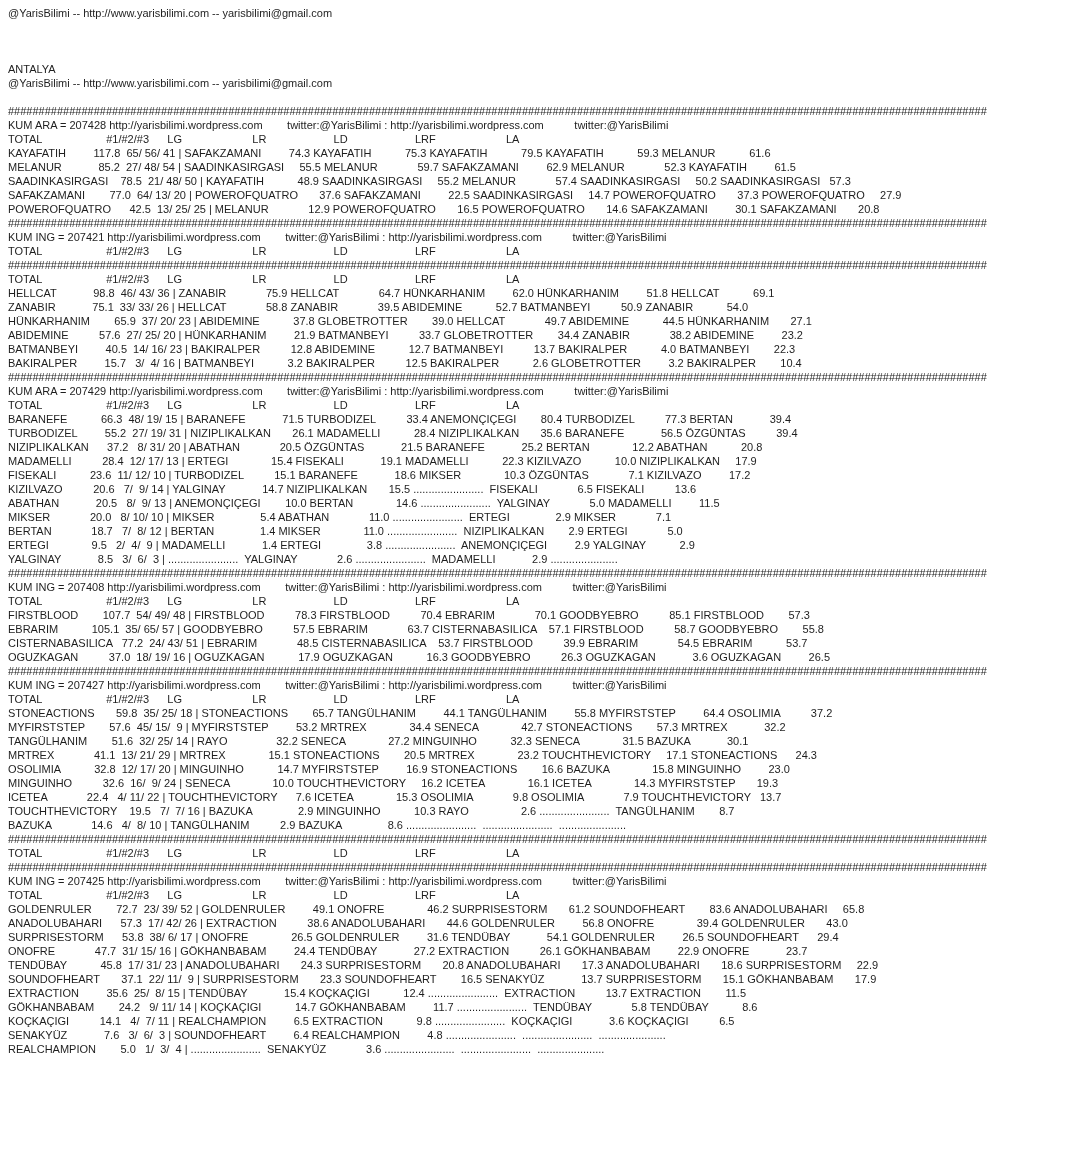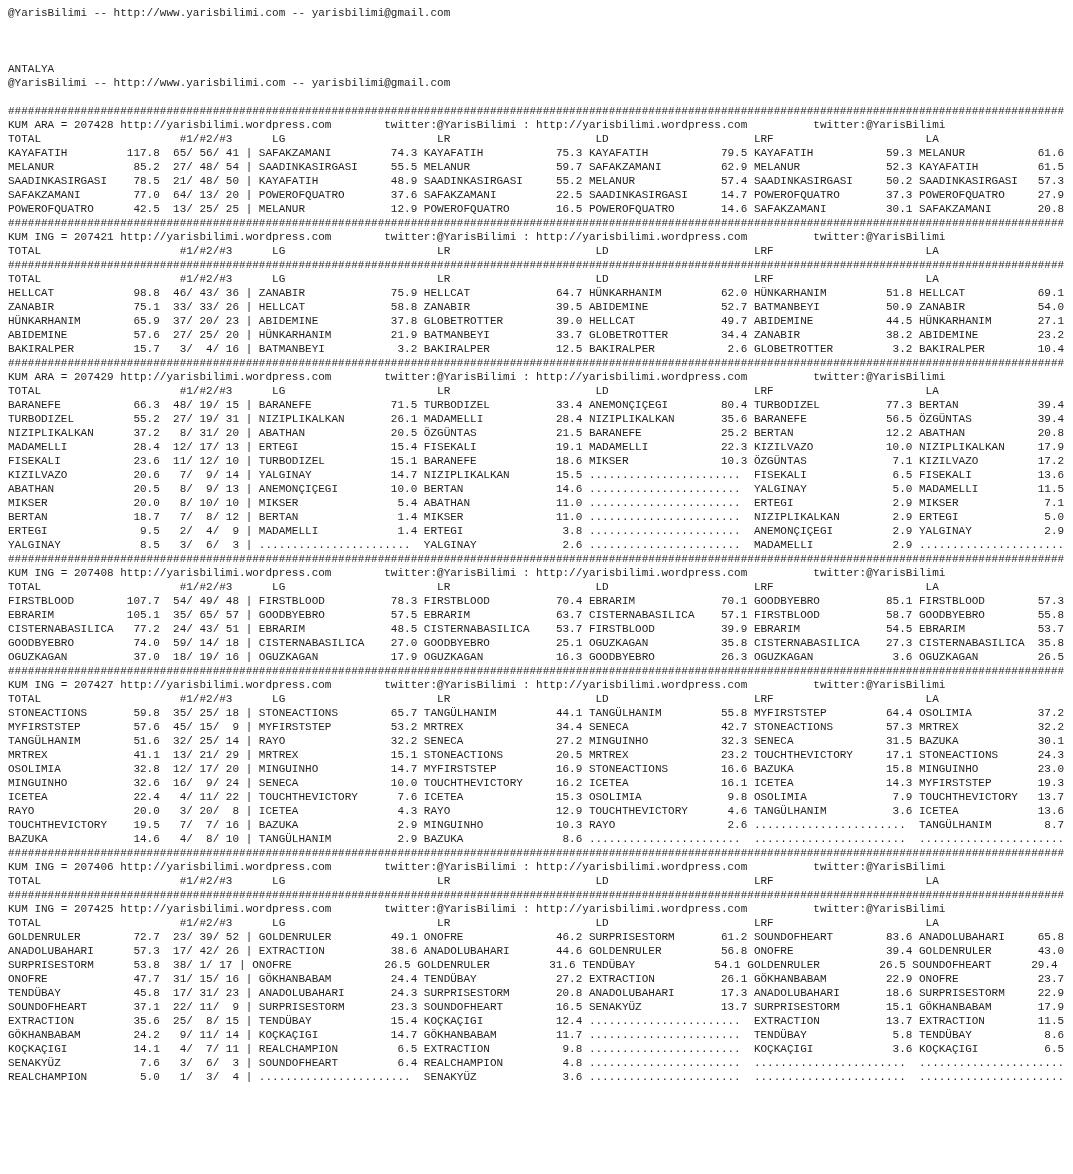--- a/index.html
+++ b/index.html
@@ -5,21 +5,21 @@
   html, body { margin: 0; padding: 0; background: #ffffff; }
   .doc {
     width: 1073px;
     height: 1174px;
     box-sizing: border-box;
     padding: 6px 0 0 8px;
     overflow: hidden;
     background: #ffffff;
   }
   .report {
-    font-family: Liberation Mono, monospace;
+    font-family: Liberation Sans, sans-serif;
     font-size: 11px;
     line-height: 14px;
     color: #1e1e1e;
   }
   .line {
     height: 14px;
     white-space: pre;
   }
 </style>
 </head>
@@ -44,20 +44,21 @@
       <div class="line">POWEROFQUATRO      42.5  13/ 25/ 25 | MELANUR             12.9 POWEROFQUATRO       16.5 POWEROFQUATRO       14.6 SAFAKZAMANI         30.1 SAFAKZAMANI       20.8</div>
       <div class="line">################################################################################################################################################################</div>
       <div class="line">KUM ING = 207421 http://yarisbilimi.wordpress.com        twitter:@YarisBilimi : http://yarisbilimi.wordpress.com          twitter:@YarisBilimi</div>
       <div class="line">TOTAL                     #1/#2/#3      LG                       LR                      LD                      LRF                       LA</div>
       <div class="line">################################################################################################################################################################</div>
       <div class="line">TOTAL                     #1/#2/#3      LG                       LR                      LD                      LRF                       LA</div>
       <div class="line">HELLCAT            98.8  46/ 43/ 36 | ZANABIR             75.9 HELLCAT             64.7 HÜNKARHANIM         62.0 HÜNKARHANIM         51.8 HELLCAT           69.1</div>
       <div class="line">ZANABIR            75.1  33/ 33/ 26 | HELLCAT             58.8 ZANABIR             39.5 ABIDEMINE           52.7 BATMANBEYI          50.9 ZANABIR           54.0</div>
       <div class="line">HÜNKARHANIM        65.9  37/ 20/ 23 | ABIDEMINE           37.8 GLOBETROTTER        39.0 HELLCAT             49.7 ABIDEMINE           44.5 HÜNKARHANIM       27.1</div>
       <div class="line">ABIDEMINE          57.6  27/ 25/ 20 | HÜNKARHANIM         21.9 BATMANBEYI          33.7 GLOBETROTTER        34.4 ZANABIR             38.2 ABIDEMINE         23.2</div>
+      <div class="line">BATMANBEYI         40.5  14/ 16/ 23 | BAKIRALPER          12.8 ABIDEMINE           12.7 BATMANBEYI          13.7 BAKIRALPER           4.0 BATMANBEYI        22.3</div>
       <div class="line">BAKIRALPER         15.7   3/  4/ 16 | BATMANBEYI           3.2 BAKIRALPER          12.5 BAKIRALPER           2.6 GLOBETROTTER         3.2 BAKIRALPER        10.4</div>
       <div class="line">################################################################################################################################################################</div>
       <div class="line">KUM ARA = 207429 http://yarisbilimi.wordpress.com        twitter:@YarisBilimi : http://yarisbilimi.wordpress.com          twitter:@YarisBilimi</div>
       <div class="line">TOTAL                     #1/#2/#3      LG                       LR                      LD                      LRF                       LA</div>
       <div class="line">BARANEFE           66.3  48/ 19/ 15 | BARANEFE            71.5 TURBODIZEL          33.4 ANEMONÇIÇEGI        80.4 TURBODIZEL          77.3 BERTAN            39.4</div>
       <div class="line">TURBODIZEL         55.2  27/ 19/ 31 | NIZIPLIKALKAN       26.1 MADAMELLI           28.4 NIZIPLIKALKAN       35.6 BARANEFE            56.5 ÖZGÜNTAS          39.4</div>
       <div class="line">NIZIPLIKALKAN      37.2   8/ 31/ 20 | ABATHAN             20.5 ÖZGÜNTAS            21.5 BARANEFE            25.2 BERTAN              12.2 ABATHAN           20.8</div>
       <div class="line">MADAMELLI          28.4  12/ 17/ 13 | ERTEGI              15.4 FISEKALI            19.1 MADAMELLI           22.3 KIZILVAZO           10.0 NIZIPLIKALKAN     17.9</div>
       <div class="line">FISEKALI           23.6  11/ 12/ 10 | TURBODIZEL          15.1 BARANEFE            18.6 MIKSER              10.3 ÖZGÜNTAS             7.1 KIZILVAZO         17.2</div>
       <div class="line">KIZILVAZO          20.6   7/  9/ 14 | YALGINAY            14.7 NIZIPLIKALKAN       15.5 .......................  FISEKALI             6.5 FISEKALI          13.6</div>
@@ -65,44 +66,41 @@
       <div class="line">MIKSER             20.0   8/ 10/ 10 | MIKSER               5.4 ABATHAN             11.0 .......................  ERTEGI               2.9 MIKSER             7.1</div>
       <div class="line">BERTAN             18.7   7/  8/ 12 | BERTAN               1.4 MIKSER              11.0 .......................  NIZIPLIKALKAN        2.9 ERTEGI             5.0</div>
       <div class="line">ERTEGI              9.5   2/  4/  9 | MADAMELLI            1.4 ERTEGI               3.8 .......................  ANEMONÇIÇEGI         2.9 YALGINAY           2.9</div>
       <div class="line">YALGINAY            8.5   3/  6/  3 | .......................  YALGINAY             2.6 .......................  MADAMELLI            2.9 ......................</div>
       <div class="line">################################################################################################################################################################</div>
       <div class="line">KUM ING = 207408 http://yarisbilimi.wordpress.com        twitter:@YarisBilimi : http://yarisbilimi.wordpress.com          twitter:@YarisBilimi</div>
       <div class="line">TOTAL                     #1/#2/#3      LG                       LR                      LD                      LRF                       LA</div>
       <div class="line">FIRSTBLOOD        107.7  54/ 49/ 48 | FIRSTBLOOD          78.3 FIRSTBLOOD          70.4 EBRARIM             70.1 GOODBYEBRO          85.1 FIRSTBLOOD        57.3</div>
       <div class="line">EBRARIM           105.1  35/ 65/ 57 | GOODBYEBRO          57.5 EBRARIM             63.7 CISTERNABASILICA    57.1 FIRSTBLOOD          58.7 GOODBYEBRO        55.8</div>
       <div class="line">CISTERNABASILICA   77.2  24/ 43/ 51 | EBRARIM             48.5 CISTERNABASILICA    53.7 FIRSTBLOOD          39.9 EBRARIM             54.5 EBRARIM           53.7</div>
-      <div class="line">GOODBYEBRO         74.0  59/ 14/ 18 | CISTERNABASILICA    27.0 GOODBYEBRO          25.1 OGUZKAGAN           35.8 CISTERNABASILICA    27.3 CISTERNABASILICA  35.8</div>
       <div class="line">OGUZKAGAN          37.0  18/ 19/ 16 | OGUZKAGAN           17.9 OGUZKAGAN           16.3 GOODBYEBRO          26.3 OGUZKAGAN            3.6 OGUZKAGAN         26.5</div>
       <div class="line">################################################################################################################################################################</div>
       <div class="line">KUM ING = 207427 http://yarisbilimi.wordpress.com        twitter:@YarisBilimi : http://yarisbilimi.wordpress.com          twitter:@YarisBilimi</div>
       <div class="line">TOTAL                     #1/#2/#3      LG                       LR                      LD                      LRF                       LA</div>
       <div class="line">STONEACTIONS       59.8  35/ 25/ 18 | STONEACTIONS        65.7 TANGÜLHANIM         44.1 TANGÜLHANIM         55.8 MYFIRSTSTEP         64.4 OSOLIMIA          37.2</div>
       <div class="line">MYFIRSTSTEP        57.6  45/ 15/  9 | MYFIRSTSTEP         53.2 MRTREX              34.4 SENECA              42.7 STONEACTIONS        57.3 MRTREX            32.2</div>
       <div class="line">TANGÜLHANIM        51.6  32/ 25/ 14 | RAYO                32.2 SENECA              27.2 MINGUINHO           32.3 SENECA              31.5 BAZUKA            30.1</div>
       <div class="line">MRTREX             41.1  13/ 21/ 29 | MRTREX              15.1 STONEACTIONS        20.5 MRTREX              23.2 TOUCHTHEVICTORY     17.1 STONEACTIONS      24.3</div>
       <div class="line">OSOLIMIA           32.8  12/ 17/ 20 | MINGUINHO           14.7 MYFIRSTSTEP         16.9 STONEACTIONS        16.6 BAZUKA              15.8 MINGUINHO         23.0</div>
       <div class="line">MINGUINHO          32.6  16/  9/ 24 | SENECA              10.0 TOUCHTHEVICTORY     16.2 ICETEA              16.1 ICETEA              14.3 MYFIRSTSTEP       19.3</div>
       <div class="line">ICETEA             22.4   4/ 11/ 22 | TOUCHTHEVICTORY      7.6 ICETEA              15.3 OSOLIMIA             9.8 OSOLIMIA             7.9 TOUCHTHEVICTORY   13.7</div>
-      <div class="line">RAYO               20.0   3/ 20/  8 | ICETEA               4.3 RAYO                12.9 TOUCHTHEVICTORY      4.6 TANGÜLHANIM          3.6 ICETEA            13.6</div>
       <div class="line">TOUCHTHEVICTORY    19.5   7/  7/ 16 | BAZUKA               2.9 MINGUINHO           10.3 RAYO                 2.6 .......................  TANGÜLHANIM        8.7</div>
       <div class="line">BAZUKA             14.6   4/  8/ 10 | TANGÜLHANIM          2.9 BAZUKA               8.6 .......................  .......................  ......................</div>
       <div class="line">################################################################################################################################################################</div>
-      <div class="line">KUM ING = 207406 http://yarisbilimi.wordpress.com        twitter:@YarisBilimi : http://yarisbilimi.wordpress.com          twitter:@YarisBilimi</div>
       <div class="line">TOTAL                     #1/#2/#3      LG                       LR                      LD                      LRF                       LA</div>
       <div class="line">################################################################################################################################################################</div>
       <div class="line">KUM ING = 207425 http://yarisbilimi.wordpress.com        twitter:@YarisBilimi : http://yarisbilimi.wordpress.com          twitter:@YarisBilimi</div>
       <div class="line">TOTAL                     #1/#2/#3      LG                       LR                      LD                      LRF                       LA</div>
       <div class="line">GOLDENRULER        72.7  23/ 39/ 52 | GOLDENRULER         49.1 ONOFRE              46.2 SURPRISESTORM       61.2 SOUNDOFHEART        83.6 ANADOLUBAHARI     65.8</div>
       <div class="line">ANADOLUBAHARI      57.3  17/ 42/ 26 | EXTRACTION          38.6 ANADOLUBAHARI       44.6 GOLDENRULER         56.8 ONOFRE              39.4 GOLDENRULER       43.0</div>
-      <div class="line">SURPRISESTORM      53.8  38/ 1/ 17 | ONOFRE              26.5 GOLDENRULER         31.6 TENDÜBAY            54.1 GOLDENRULER         26.5 SOUNDOFHEART      29.4</div>
+      <div class="line">SURPRISESTORM      53.8  38/ 6/ 17 | ONOFRE              26.5 GOLDENRULER         31.6 TENDÜBAY            54.1 GOLDENRULER         26.5 SOUNDOFHEART      29.4</div>
       <div class="line">ONOFRE             47.7  31/ 15/ 16 | GÖKHANBABAM         24.4 TENDÜBAY            27.2 EXTRACTION          26.1 GÖKHANBABAM         22.9 ONOFRE            23.7</div>
       <div class="line">TENDÜBAY           45.8  17/ 31/ 23 | ANADOLUBAHARI       24.3 SURPRISESTORM       20.8 ANADOLUBAHARI       17.3 ANADOLUBAHARI       18.6 SURPRISESTORM     22.9</div>
       <div class="line">SOUNDOFHEART       37.1  22/ 11/  9 | SURPRISESTORM       23.3 SOUNDOFHEART        16.5 SENAKYÜZ            13.7 SURPRISESTORM       15.1 GÖKHANBABAM       17.9</div>
       <div class="line">EXTRACTION         35.6  25/  8/ 15 | TENDÜBAY            15.4 KOÇKAÇIGI           12.4 .......................  EXTRACTION          13.7 EXTRACTION        11.5</div>
       <div class="line">GÖKHANBABAM        24.2   9/ 11/ 14 | KOÇKAÇIGI           14.7 GÖKHANBABAM         11.7 .......................  TENDÜBAY             5.8 TENDÜBAY           8.6</div>
       <div class="line">KOÇKAÇIGI          14.1   4/  7/ 11 | REALCHAMPION         6.5 EXTRACTION           9.8 .......................  KOÇKAÇIGI            3.6 KOÇKAÇIGI          6.5</div>
       <div class="line">SENAKYÜZ            7.6   3/  6/  3 | SOUNDOFHEART         6.4 REALCHAMPION         4.8 .......................  .......................  ......................</div>
       <div class="line">REALCHAMPION        5.0   1/  3/  4 | .......................  SENAKYÜZ             3.6 .......................  .......................  ......................</div>
     </div>
 </div>

